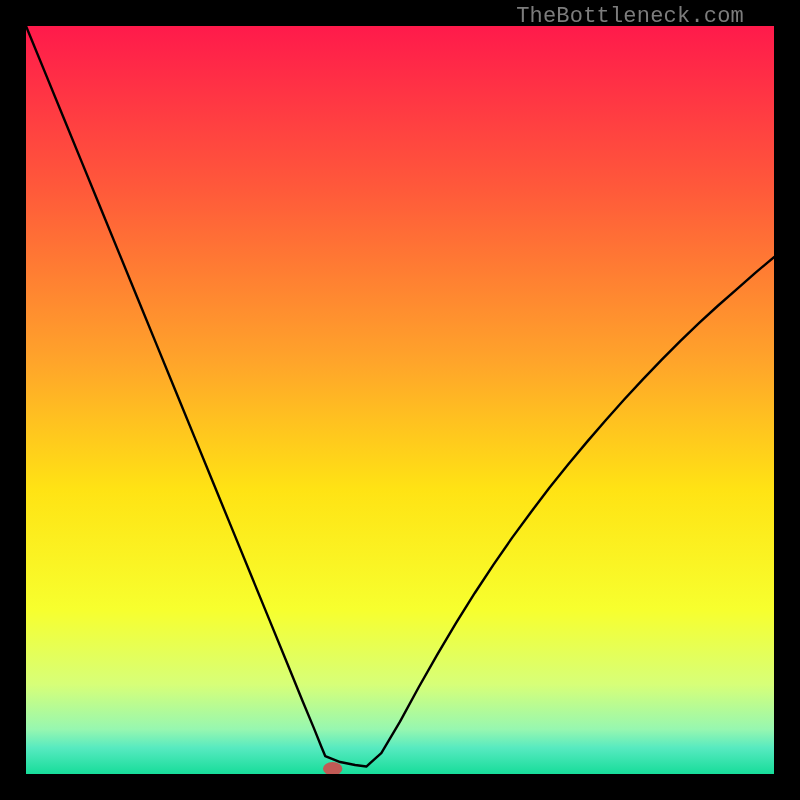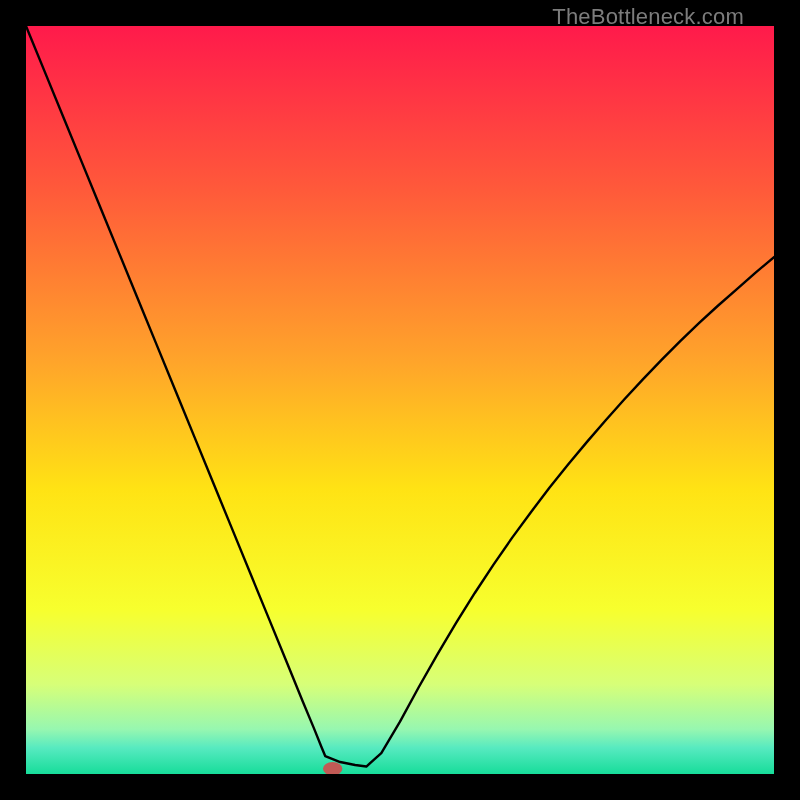--- a/index.html
+++ b/index.html
@@ -11,20 +11,21 @@
     overflow: hidden;
     font-family: Arial, Helvetica, sans-serif;
   }
   .frame {
     position: absolute;
     left: 0;
     top: 0;
     width: 756px;
     height: 800px;
     background: #000;
+    font-family: Liberation Mono, monospace;
   }
   .plot-area {
     position: absolute;
     left: 26px;
     top: 26px;
     width: 748px;
     height: 748px;
     overflow: hidden;
   }
   .watermark {

